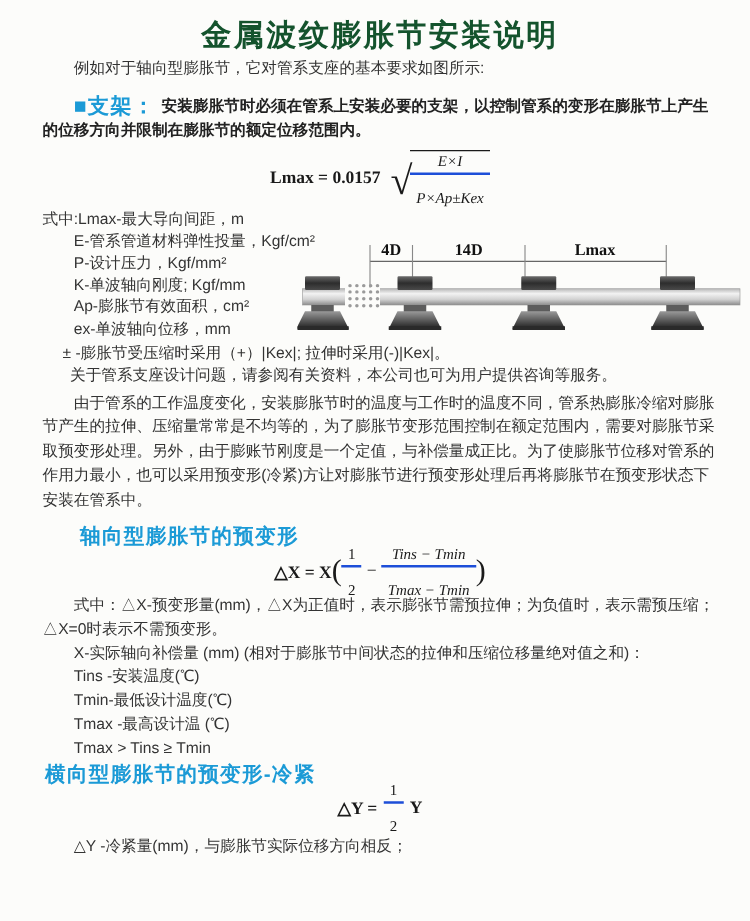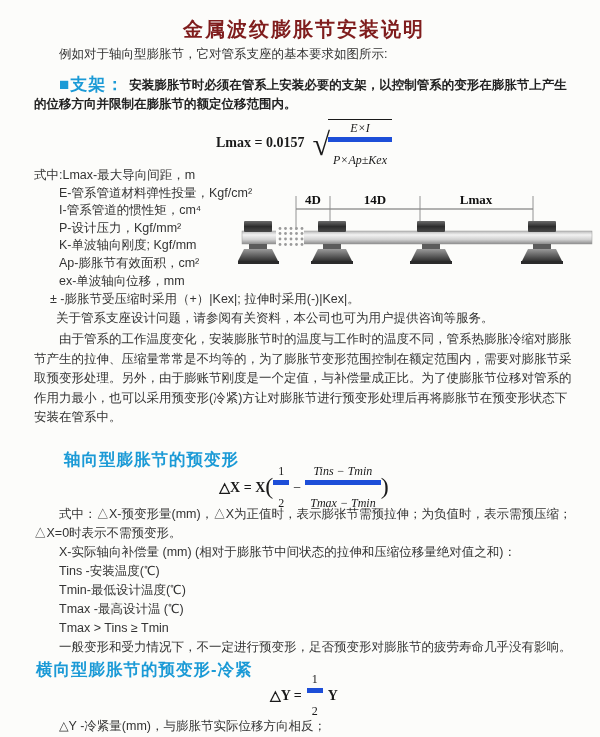--- a/index.html
+++ b/index.html
@@ -8,59 +8,59 @@
     background:#fcfcfa;
     font-family:"Liberation Sans", sans-serif;
     color:#333;
     position:relative;
     overflow:hidden;
   }
   .page { position:relative; width:600px; height:737px; padding:0 26px 0 34px; }
 
   .title {
     padding-top:15px;
-    font-size:20px; line-height:28px;
-    font-weight:bold; color:#7f1d1d;
+    font-size:24px; line-height:28px;
+    font-weight:bold; color:#14532d;
     text-align:center; letter-spacing:2px;
   }
 
   .para { font-size:12.5px; line-height:19px; color:#333; }
   .p1 { margin-top:11px; text-indent:25px; }
   .p1 b { color:#222; }
   .sec-inline {
     color:#1b9ad6; font-size:17px; font-weight:bold;
     margin-right:5px; vertical-align:-1px; letter-spacing:1px;
   }
   .p-example { margin-top:2px; text-indent:25px; }
 
   
   .formula { text-align:center; font-family:"Liberation Serif", serif; color:#1a1a1a; }
   .f1 { margin-top:9px; height:40px; display:flex; align-items:center; justify-content:center; }
   .f-pre { font-weight:bold; font-size:14px; margin-right:8px; }
   .radical { font-size:32px; line-height:1; font-weight:normal; transform:translateY(1px); margin-right:-2px; }
   .frac { display:inline-block; vertical-align:middle; text-align:center; font-size:12px; line-height:1.25; }
-  .frac .num { display:block; border-bottom:5px solid #1d4ed8; padding:0 5px 1px; }
+  .frac .num { display:block; border-bottom:2px solid #1d4ed8; padding:0 5px 1px; }
   .frac .den { display:block; padding:11px 5px 0; }
   .ital { font-style:italic; }
   .rooted { border-top:1.4px solid #1a1a1a; padding-top:1px; }
 
   .defs { margin-top:4px; }
   .def-line { font-size:12.5px; line-height:17.6px; }
   .def-ind { padding-left:25px; }
   .note-pm { padding-left:16px; line-height:18.5px; }
   .note-service { padding-left:22px; line-height:18.5px; }
 
   .sec-heading {
     margin-top:9px; font-size:17px; line-height:20px;
     color:#1b9ad6; font-weight:bold; letter-spacing:1px;
   }
   .preform-body { margin-top:3px; line-height:19.5px; text-indent:25px; }
 
   .sub-heading {
-    margin-top:21px; padding-left:30px;
+    margin-top:9px; padding-left:30px;
     font-size:16.5px; line-height:20px;
     color:#1b9ad6; font-weight:600; letter-spacing:1px;
   }
   .sub-heading.lateral-h { padding-left:2px; margin-top:2px; }
 
   .f2 { margin-top:2px; height:34px; display:flex; align-items:center; justify-content:center; font-size:14px; }
   .f2 .lhs, .f3 .lhs, .f3 .rhs { font-weight:bold; }
   .paren { font-size:24px; font-weight:normal; vertical-align:middle; transform:translateY(-1px); }
   .op { margin:0 4px; }
 
@@ -94,21 +94,20 @@
     <span class="radical">√</span>
     <span class="frac rooted ital">
       <span class="num">E×I</span>
       <span class="den">P×Ap±Kex</span>
     </span>
   </div>
 
   <div class="defs">
     <div class="def-line">式中:Lmax-最大导向间距，m</div>
     <div class="def-line def-ind">E-管系管道材料弹性投量，Kgf/cm²</div>
-    <div class="def-line def-ind">I-管系管道的惯性矩，cm⁴</div>
     <div class="def-line def-ind">P-设计压力，Kgf/mm²</div>
     <div class="def-line def-ind">K-单波轴向刚度; Kgf/mm</div>
     <div class="def-line def-ind">Ap-膨胀节有效面积，cm²</div>
     <div class="def-line def-ind">ex-单波轴向位移，mm</div>
     <div class="def-line note-pm">± -膨胀节受压缩时采用（+）|Kex|; 拉伸时采用(-)|Kex|。</div>
     <div class="def-line note-service">关于管系支座设计问题，请参阅有关资料，本公司也可为用户提供咨询等服务。</div>
   </div>
 
 
   <p class="para preform-body">由于管系的工作温度变化，安装膨胀节时的温度与工作时的温度不同，管系热膨胀冷缩对膨胀节产生的拉伸、压缩量常常是不均等的，为了膨胀节变形范围控制在额定范围内，需要对膨胀节采取预变形处理。另外，由于膨账节刚度是一个定值，与补偿量成正比。为了使膨胀节位移对管系的作用力最小，也可以采用预变形(冷紧)方让对膨胀节进行预变形处理后再将膨胀节在预变形状态下安装在管系中。</p>
@@ -130,21 +129,20 @@
       <span class="paren">)</span>
   </div>
 
   <div class="axial-lines">
     <p class="para para-hang">式中：△X-预变形量(mm)，△X为正值时，表示膨张节需预拉伸；为负值时，表示需预压缩；△X=0时表示不需预变形。</p>
     <p class="para def-ind">X-实际轴向补偿量 (mm) (相对于膨胀节中间状态的拉伸和压缩位移量绝对值之和)：</p>
     <p class="para def-ind">Tins -安装温度(℃)</p>
     <p class="para def-ind">Tmin-最低设计温度(℃)</p>
     <p class="para def-ind">Tmax -最高设计温 (℃)</p>
     <p class="para def-ind">Tmax &gt; Tins ≥ Tmin</p>
-    <p class="para para-hang">一般变形和受力情况下，不一定进行预变形，足否预变形对膨胀节的疲劳寿命几乎没有影响。</p>
   </div>
 
   <h3 class="sub-heading lateral-h">横向型膨胀节的预变形-冷紧</h3>
 
   <div class="formula f3">
     <span class="lhs">△Y =</span>
     <span class="frac">
       <span class="num">1</span>
       <span class="den">2</span>
     </span>

